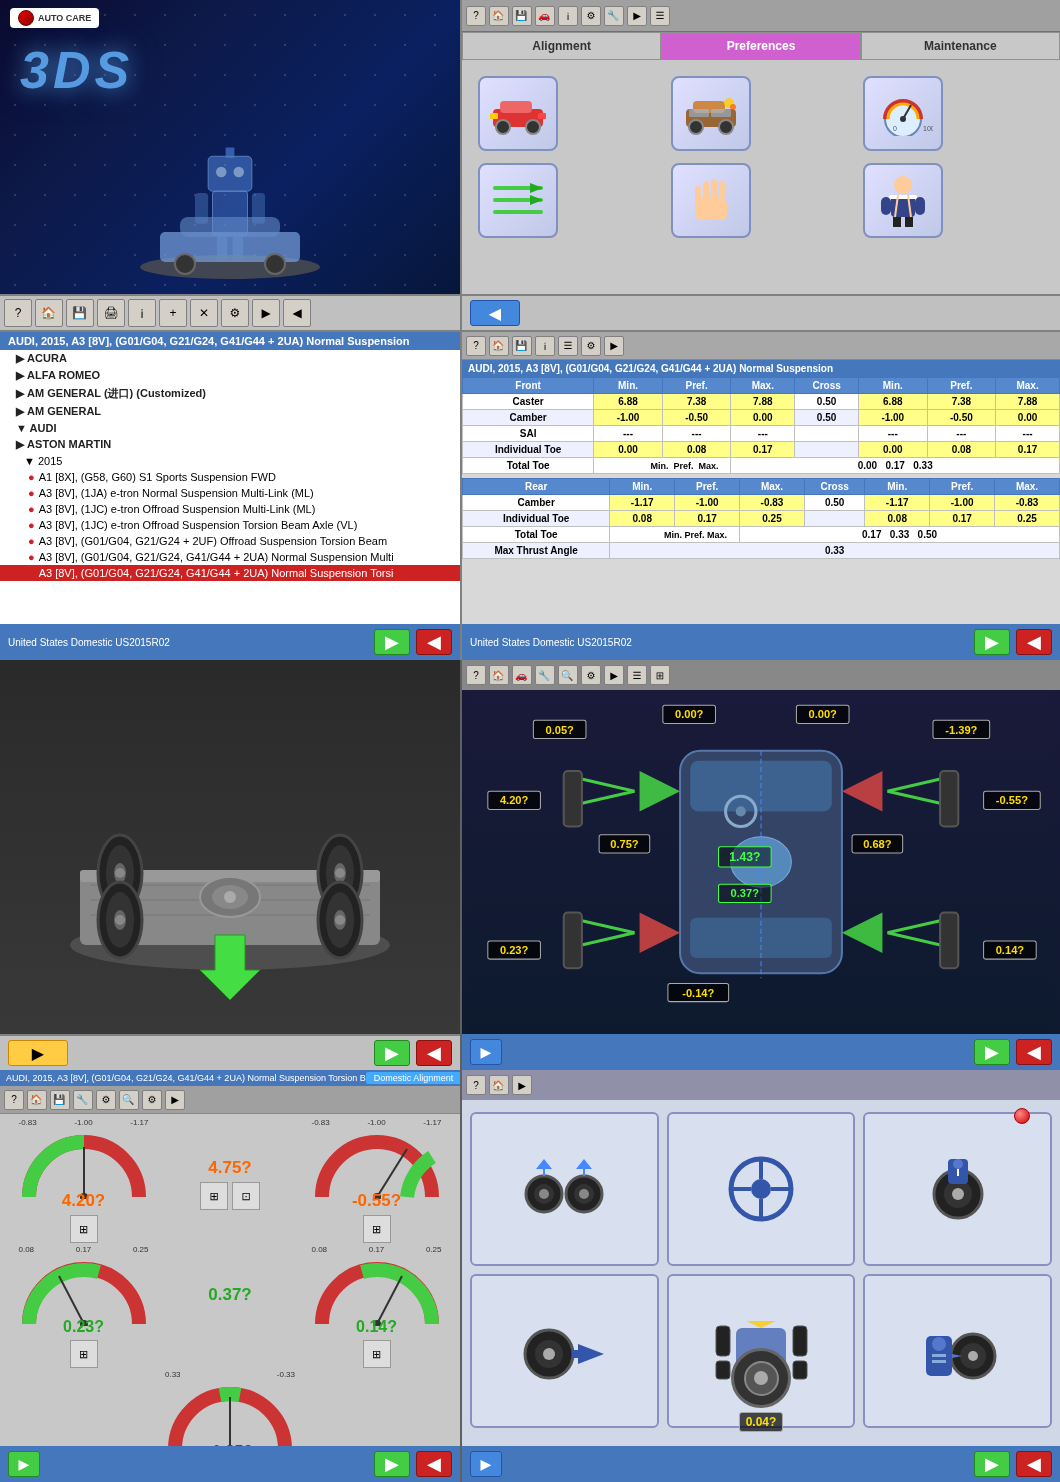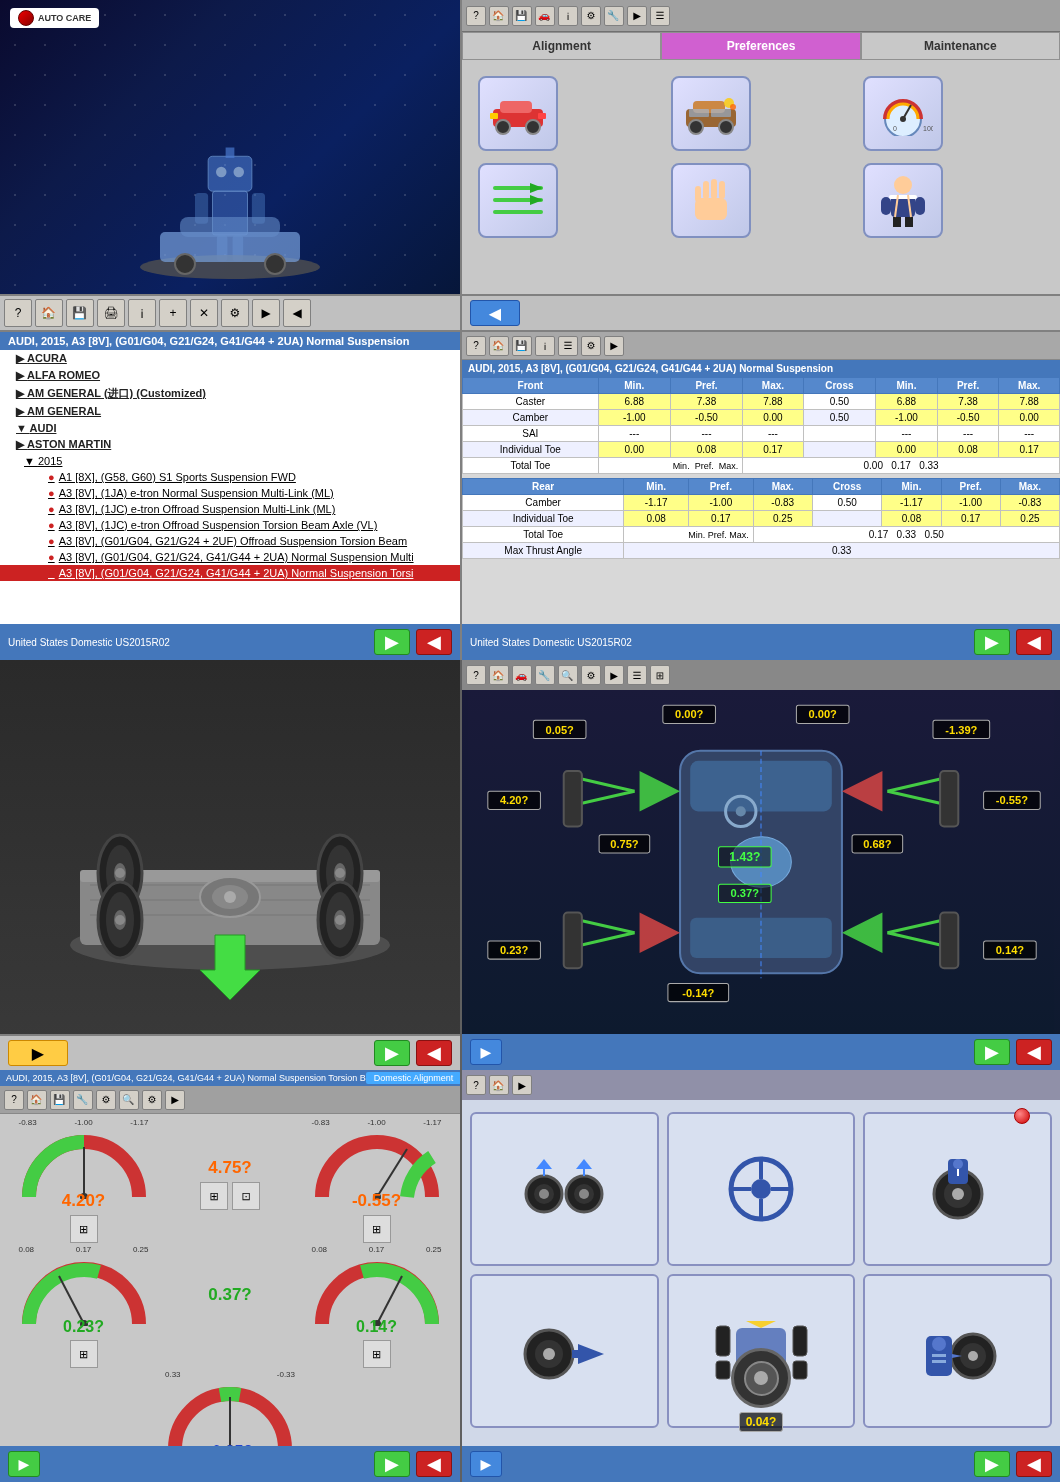--- a/index.html
+++ b/index.html
@@ -189,27 +189,26 @@
       flex: 1;
       overflow: hidden;
     }
     .vehicle-item {
       padding: 2px 8px;
       font-size: 11px;
       color: #000;
       cursor: pointer;
       white-space: nowrap;
       overflow: hidden;
-      text-decoration: underline;
     }
     .vehicle-item.selected { background: #cc2222; color: #fff; }
     .vehicle-item.header { font-weight: bold; color: #222; }
     .vehicle-item.indent1 { padding-left: 16px; }
     .vehicle-item.indent2 { padding-left: 24px; }
-    .vehicle-item.indent3 { padding-left: 48px; }
+    .vehicle-item.indent3 { padding-left: 28px; }
     .vehicle-item .bullet { color: #cc2222; margin-right: 4px; }
     .vehicle-item.indent3 .bullet { color: #cc2222; }
     .vehicle-footer {
       position: absolute;
       bottom: 0; left: 0; right: 0;
       height: 36px;
       background: #4477bb;
       display: flex; align-items: center; justify-content: space-between;
       padding: 2px 8px;
     }
@@ -256,23 +255,24 @@
       font-size: 10px;
     }
     .specs-table th {
       background: #5588cc;
       color: #fff;
       padding: 2px 4px;
       text-align: center;
       border: 1px solid #4477bb;
     }
     .specs-table td {
-      padding: 2px 4px;
+      padding: 2px 12px;
       border: 1px solid #c0c0c0;
       text-align: center;
+      font-weight: bold;
     }
     .specs-table tr:nth-child(even) td { background: #eef0ff; }
     .specs-table tr:nth-child(odd) td { background: #fff; }
     .cell-yellow { background: #ffff88 !important; }
     .specs-footer {
       position: absolute;
       bottom: 0; left: 0; right: 0;
       height: 36px;
       background: #4477bb;
       display: flex; align-items: center; justify-content: space-between;
@@ -399,20 +399,21 @@
 <body>
 
 <div class="grid">
 
   <div class="splash">
     <div class="splash-logo">
       <div class="splash-logo-circle"></div>
       <span>AUTO CARE</span>
     </div>
     <div class="splash-stars"></div>
+    <div class="splash-3ds">3DS</div>
 
     <svg class="splash-robot" viewBox="0 0 120 160" xmlns="http://www.w3.org/2000/svg">
       <rect x="35" y="30" width="50" height="40" rx="5" fill="rgba(100,160,255,0.6)" stroke="rgba(150,200,255,0.8)" stroke-width="1"></rect>
       <circle cx="50" cy="48" r="6" fill="rgba(200,230,255,0.8)"></circle>
       <circle cx="70" cy="48" r="6" fill="rgba(200,230,255,0.8)"></circle>
       <rect x="40" y="70" width="40" height="50" rx="3" fill="rgba(80,130,220,0.6)" stroke="rgba(150,200,255,0.8)" stroke-width="1"></rect>
       <rect x="20" y="72" width="15" height="35" rx="4" fill="rgba(80,130,200,0.6)"></rect>
       <rect x="85" y="72" width="15" height="35" rx="4" fill="rgba(80,130,200,0.6)"></rect>
       <rect x="45" y="120" width="12" height="30" rx="4" fill="rgba(80,130,200,0.6)"></rect>
       <rect x="63" y="120" width="12" height="30" rx="4" fill="rgba(80,130,200,0.6)"></rect>

